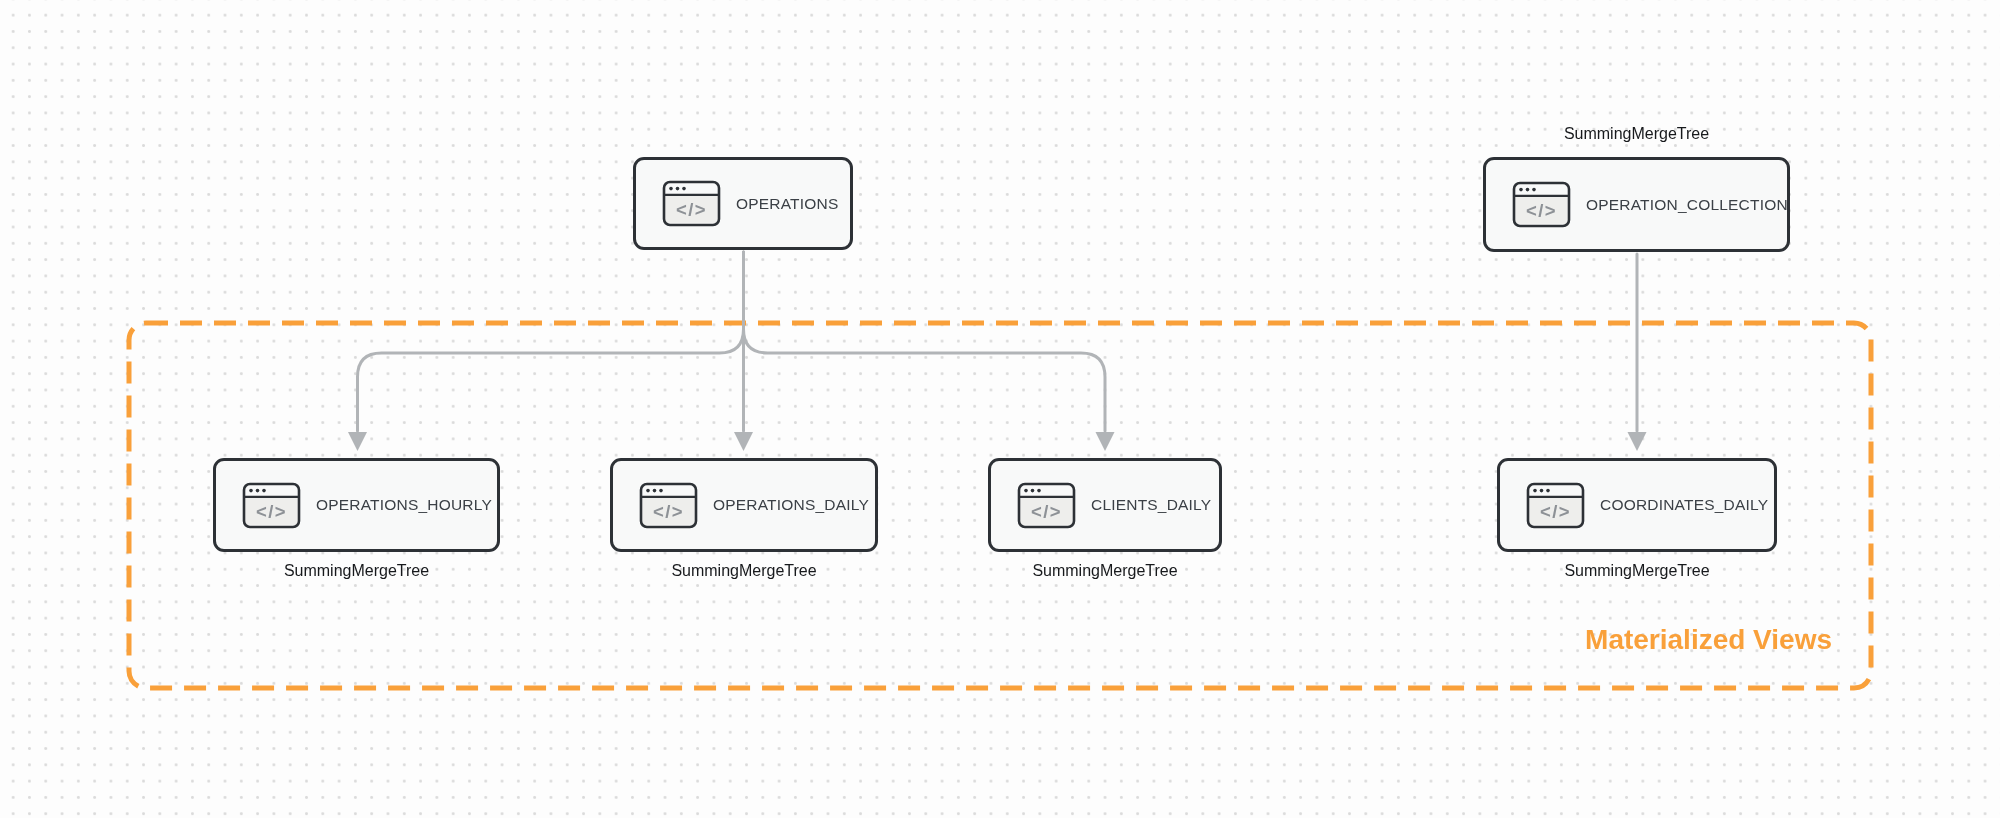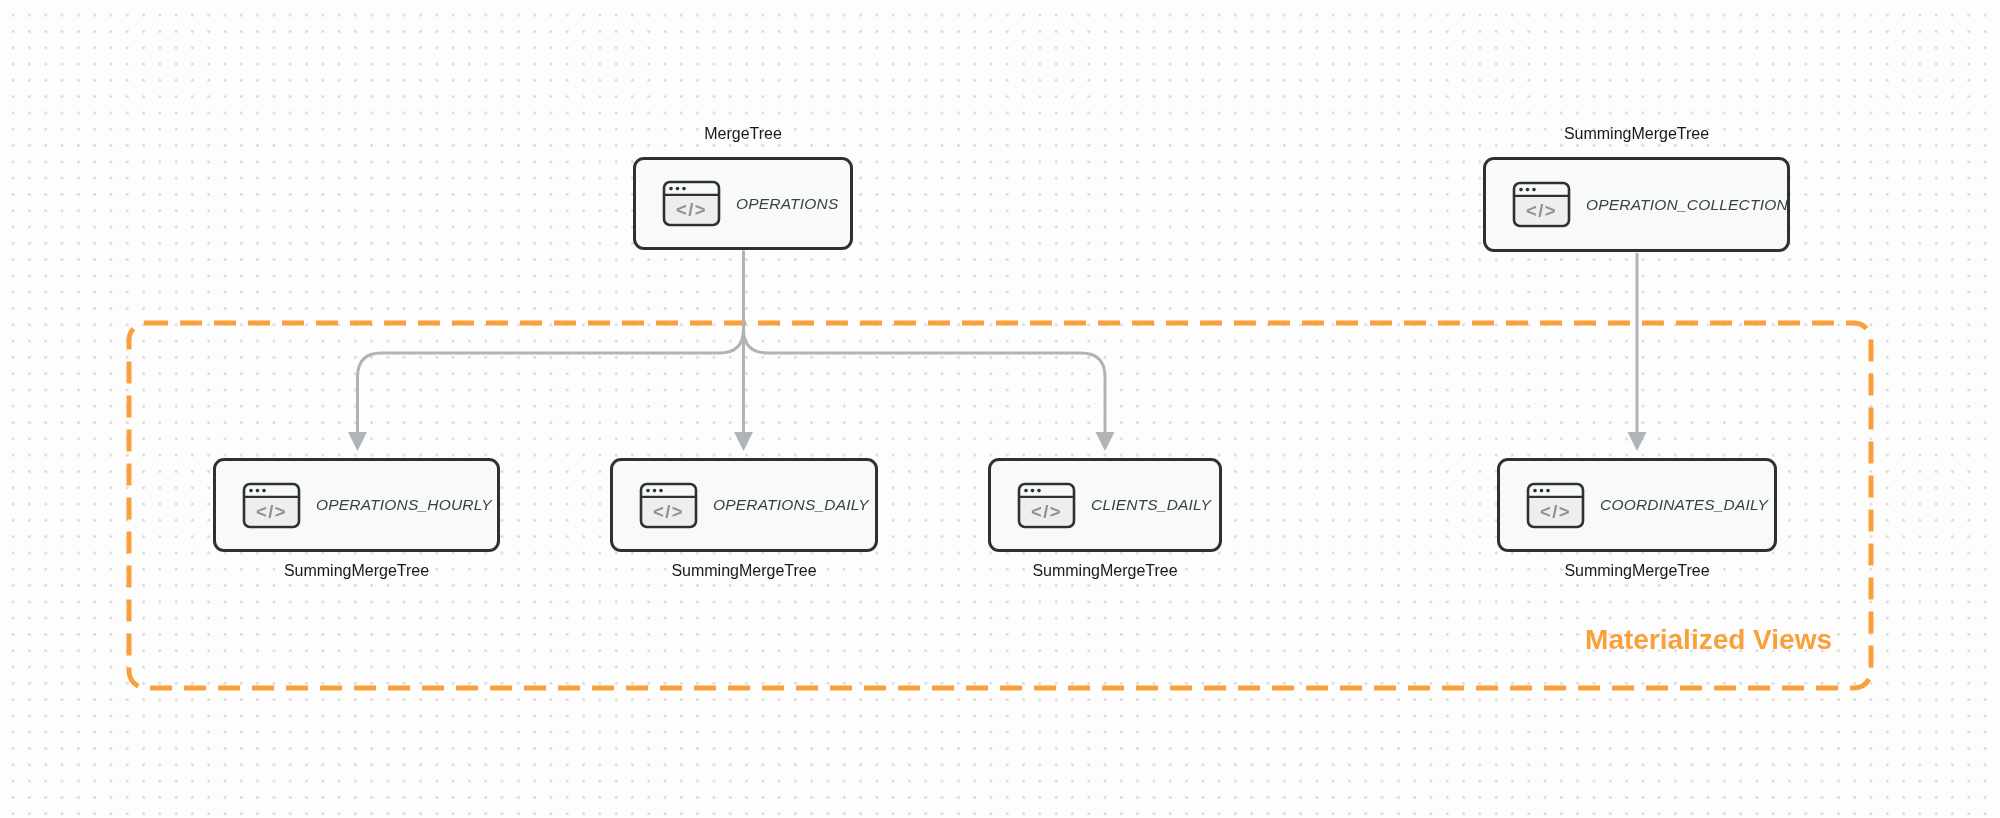--- a/index.html
+++ b/index.html
@@ -24,21 +24,21 @@
     padding-left:26px;gap:15px;
   }
   .engine{
     position:absolute;left:-60px;right:-60px;text-align:center;
     font-size:16px;color:#17191c;font-weight:400;
     white-space:nowrap;line-height:20px;
   }
   .engine.above{bottom:calc(100% + 13px);}
   .engine.below{top:calc(100% + 9px);}
   .table-name{
-    font-style:italic;font-size:15.5px;color:#3b4046;
+    font-size:15.5px;color:#3b4046;
     letter-spacing:.2px;white-space:nowrap;
   }
   .win-icon{flex:0 0 auto;display:block;}
   .group-label{
     position:absolute;right:168px;top:626px;
     font-size:28px;font-weight:700;line-height:28px;
     color:var(--accent,#F9A03A);
     white-space:nowrap;
   }
   .edge{stroke:var(--edge,#b1b4b7);stroke-width:3;fill:none;stroke-linecap:round;}
@@ -63,21 +63,20 @@
     <path class="edge" d="M743.5 252 V329 Q743.5 353 767.5 353 H1081 Q1105 353 1105 377 V431"></path>
     <polygon class="arrowhead" points="1095.5,432 1114.5,432 1105,451"></polygon>
 
     <path class="edge" d="M1637 254 V431"></path>
     <polygon class="arrowhead" points="1627.5,432 1646.5,432 1637,451"></polygon>
   </svg>
 
   <div class="group-label">Materialized Views</div>
 
   <div class="node" style="left:633px;top:157px;width:220px;height:93px">
-    <div class="engine above">MergeTree</div>
     <div class="node-box">
       <svg class="win-icon" width="59" height="47" viewBox="0 0 59 47">
         <rect x="3.2" y="15" width="52.6" height="27.8" fill="#eeeeec"></rect>
         <rect x="2" y="2" width="55" height="43" rx="6" fill="none" stroke="#2d3136" stroke-width="2.6"></rect>
         <line x1="2.5" y1="14.8" x2="56.5" y2="14.8" stroke="#2d3136" stroke-width="2.2"></line>
         <circle cx="9" cy="8.6" r="1.8" fill="#2d3136"></circle>
         <circle cx="15.5" cy="8.6" r="1.8" fill="#2d3136"></circle>
         <circle cx="22" cy="8.6" r="1.8" fill="#2d3136"></circle>
         <text x="29.5" y="36" text-anchor="middle" font-size="18.5" font-weight="700" letter-spacing="1.5" fill="#8d9196" font-family="Liberation Sans, sans-serif">&lt;/&gt;</text>
       </svg>

